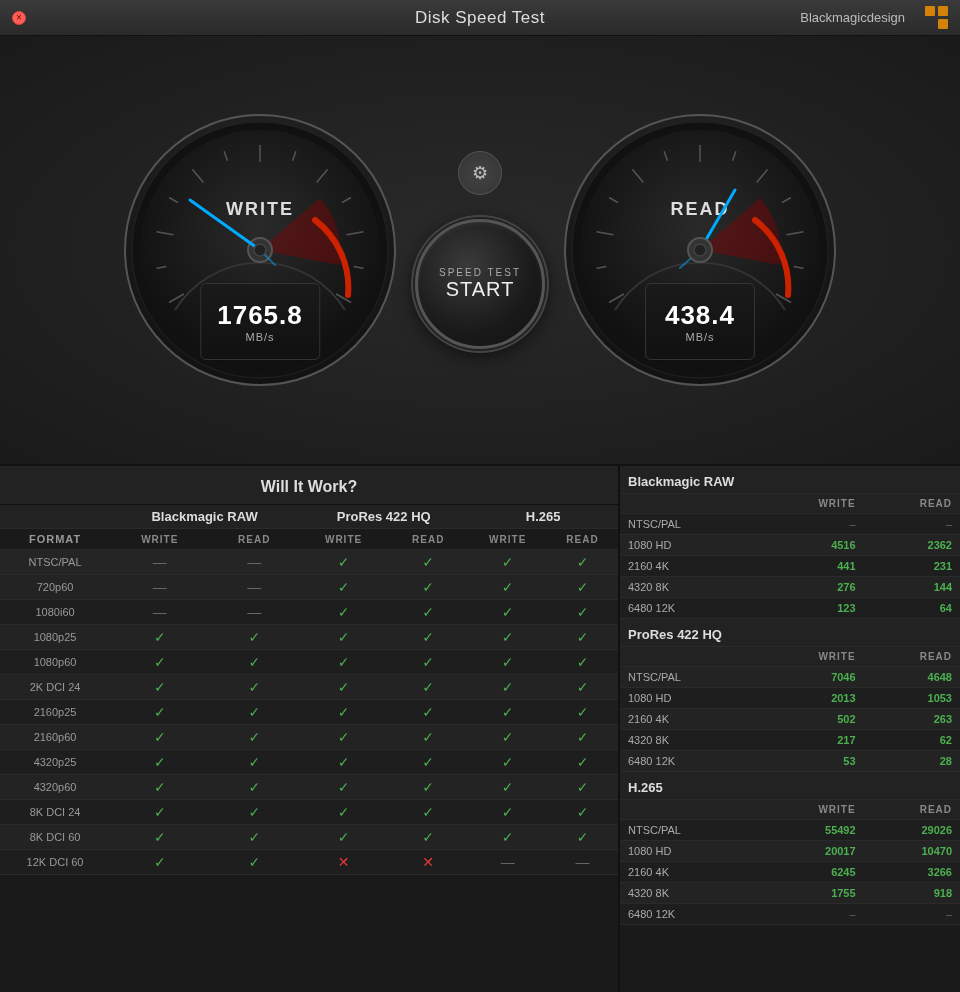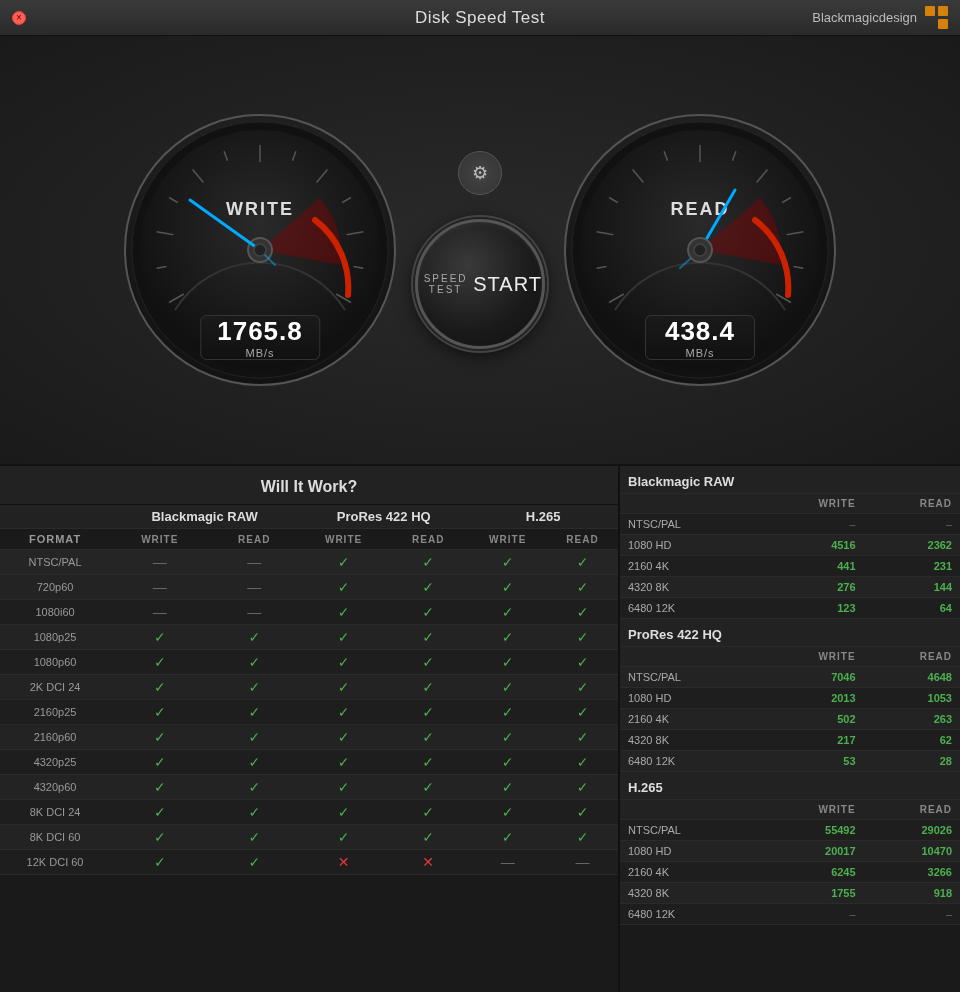--- a/index.html
+++ b/index.html
@@ -39,21 +39,21 @@
       font-size: 17px;
       font-weight: 300;
       color: #ddd;
       letter-spacing: 0.5px;
     }
 
     .brand-logo {
       margin-left: auto;
       display: flex;
       align-items: center;
-      gap: 8px;
+      gap: 20px;
     }
     .brand-name {
       font-size: 13px;
       color: #bbb;
       font-weight: 300;
     }
     .brand-icon {
       display: grid;
       grid-template-columns: 1fr 1fr;
       gap: 3px;
@@ -98,21 +98,21 @@
 
     .gauge-value-box {
       position: absolute;
       bottom: 30px;
       left: 50%;
       transform: translateX(-50%);
       text-align: center;
       background: linear-gradient(180deg, #1a1a1a, #111);
       border: 1px solid #333;
       border-radius: 6px;
-      padding: 0 16px;
+      padding: 16px 16px;
       min-width: 110px;
     }
     .gauge-value {
       font-size: 26px;
       font-weight: 700;
       color: #fff;
       letter-spacing: 1px;
     }
     .gauge-unit {
       font-size: 11px;
@@ -141,20 +141,21 @@
       color: #bbb;
     }
 
     .start-btn {
       width: 130px; height: 130px;
       background: radial-gradient(circle at 40% 35%, #3a3a3a 0%, #1a1a1a 60%, #111 100%);
       border-radius: 50%;
       border: 3px solid #555;
       box-shadow: 0 0 0 2px #222, 0 0 0 4px #444, 0 4px 20px rgba(0,0,0,0.8), inset 0 2px 4px rgba(255,255,255,0.05);
       display: flex;
+      flex-direction: column;
       align-items: center;
       justify-content: center;
       cursor: pointer;
       text-align: center;
     }
     .start-btn-top {
       font-size: 10px;
       color: #aaa;
       letter-spacing: 2px;
       text-transform: uppercase;

